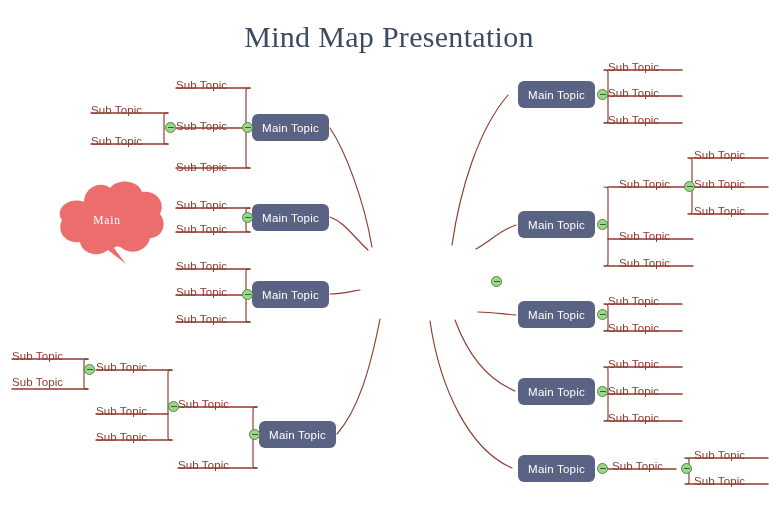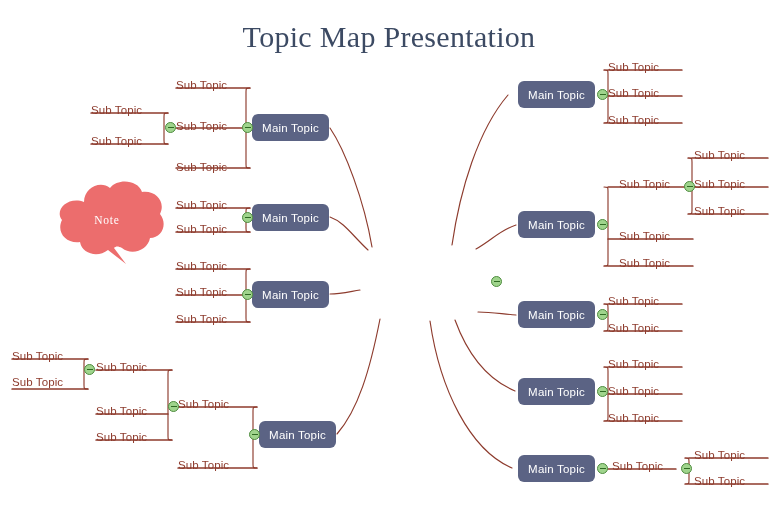--- a/index.html
+++ b/index.html
@@ -215,38 +215,38 @@
         <line x1="608" y1="367" x2="682" y2="367"></line>
         <line x1="608" y1="394" x2="682" y2="394"></line>
         <line x1="608" y1="421" x2="682" y2="421"></line>
         <line x1="608" y1="469" x2="676" y2="469"></line>
         <line x1="689" y1="458" x2="768" y2="458"></line>
         <line x1="689" y1="484" x2="768" y2="484"></line>
       </g>
     </g>
   </svg>
 
-  <div class="title">Topic Map Presentation</div>
+  <div class="title">Mind Map Presentation</div>
 
   <div class="note" id="note-cloud" style="left: 48px; top: 176px; width: 118px; height: 98px;">
     <svg width="120" height="100" viewBox="0 0 120 100">
       <path fill="#ec6d6d" d="
         M 36 26
         C 36 12 52 4 62 12
         C 70 2 90 4 94 16
         C 108 14 118 26 112 38
         C 120 48 114 62 102 62
         C 100 74 84 80 74 72
         C 70 70 68 70 66 72
         L 78 88 L 60 74
         C 50 82 34 78 32 66
         C 18 68 8 56 14 44
         C 6 34 20 20 36 26 Z"></path>
     </svg>
-    <div class="note-text" style="top:38px;left:0;">Note</div>
+    <div class="note-text" style="top:38px;left:0;">Main</div>
   </div>
 
   <div class="toggle" id="central-toggle" style="left: 491px; top: 276px;"></div>
 
   <div id="main-topics-layer">
       <div class="main-topic" style="left: 252px; top: 114px; width: 77px; height: 27px; background: rgb(91, 99, 132);">
         <span>Main Topic</span>
       </div>
       <div class="main-topic" style="left: 252px; top: 204px; width: 77px; height: 27px; background: rgb(91, 99, 132);">
         <span>Main Topic</span>

